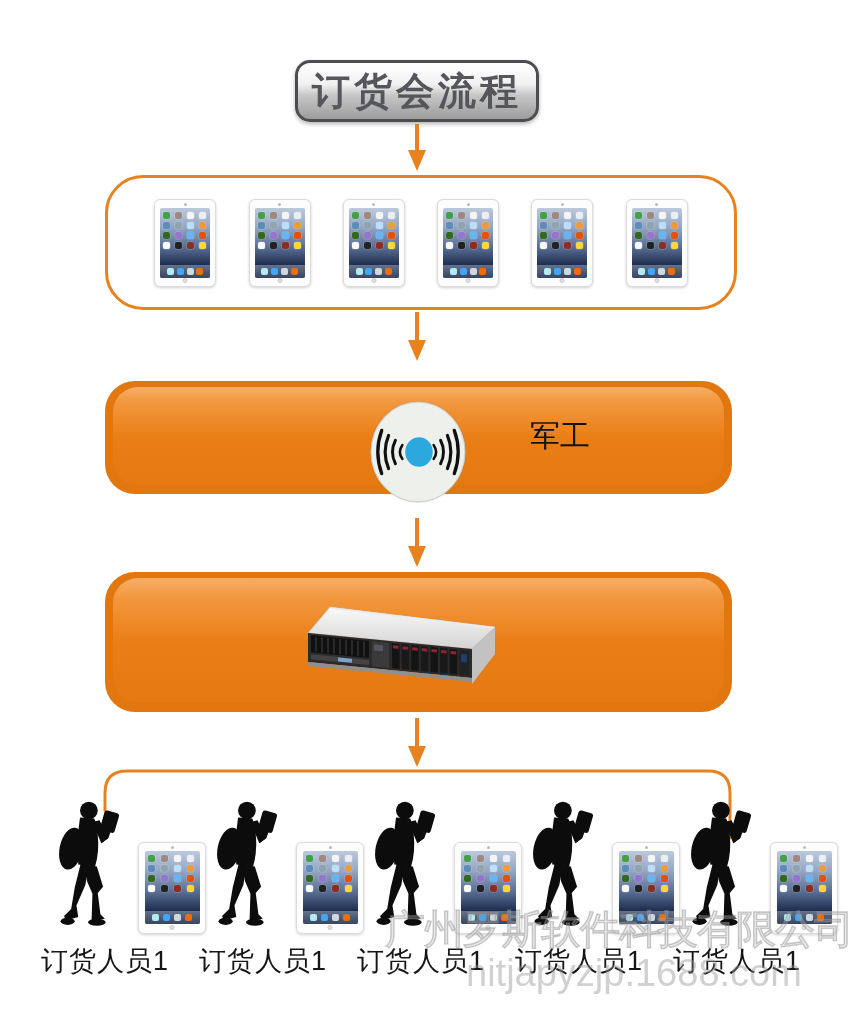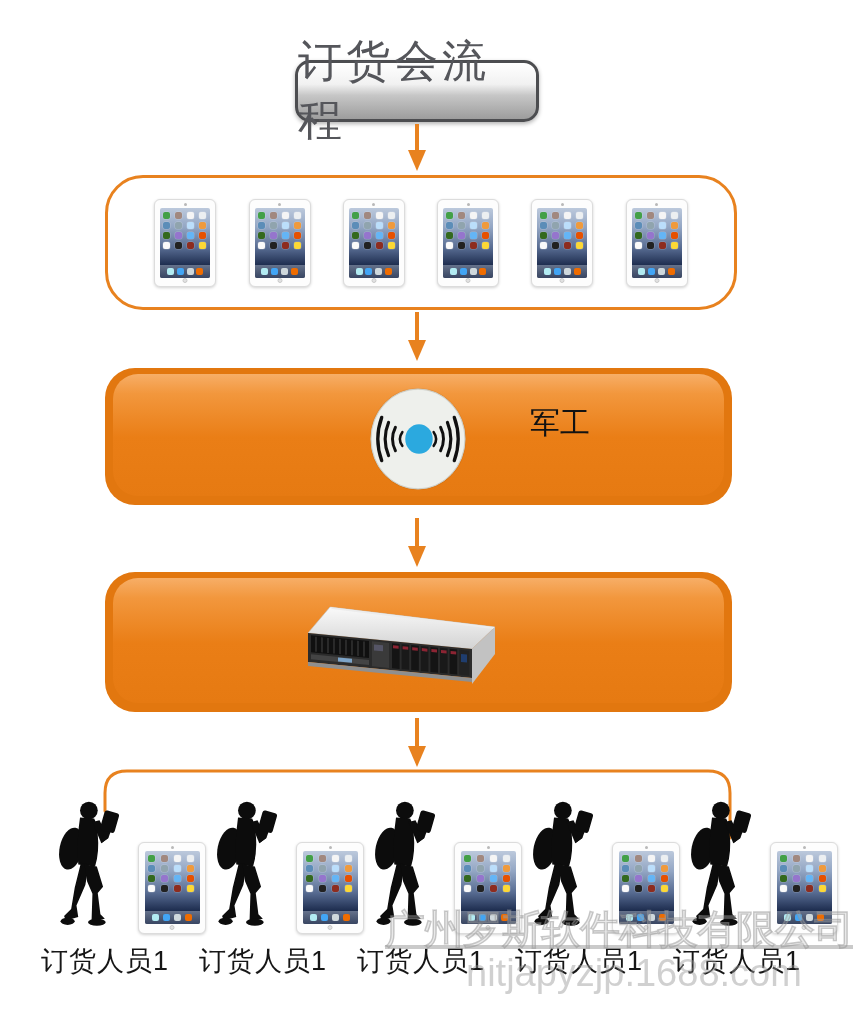--- a/index.html
+++ b/index.html
@@ -12,21 +12,21 @@
   .canvas{position:relative;width:853px;height:1024px;background:#ffffff;overflow:hidden;margin:0 auto;}
 
   
   .title-box{
     position:absolute;left:295px;top:60px;width:244px;height:62px;
     border:3px solid #4c4d50;border-radius:15px;
     background:linear-gradient(180deg,#ffffff 0%,#f1f1f1 38%,#c6c6c6 58%,#9d9d9d 100%);
     box-shadow:0 2px 4px rgba(0,0,0,.3);
     display:flex;align-items:center;justify-content:center;
   }
-  .title-box span{font-size:44px;letter-spacing:4px;color:#55565b;font-weight:400;}
+  .title-box span{font-size:38px;letter-spacing:4px;color:#55565b;font-weight:700;}
 
   
   .arrow{position:absolute;width:22px;display:flex;flex-direction:column;align-items:center;}
   .arrow .stem{width:4px;background:var(--accent);}
   .arrow .head{width:0;height:0;border-left:9px solid transparent;border-right:9px solid transparent;border-top:21px solid var(--accent);}
   .arrow-1{left:406px;top:124px;} .arrow-1 .stem{height:26px;}
   .arrow-2{left:406px;top:312px;} .arrow-2 .stem{height:28px;}
   .arrow-3{left:406px;top:518px;} .arrow-3 .stem{height:28px;}
   .arrow-4{left:406px;top:718px;} .arrow-4 .stem{height:28px;}
 
@@ -59,42 +59,42 @@
     width:5px;height:5px;border-radius:50%;background:#e2e2e2;border:1px solid #c9c9c9;}
   .ipad.lg{width:68px;height:92px;}
   .ipad.lg .screen{width:55px;height:73px;}
 
   
   .orange-box{position:absolute;left:105px;width:627px;border-radius:30px;background:var(--box-orange);}
   .orange-box .gloss{
     position:absolute;inset:6px 8px 9px 8px;border-radius:25px;
     background:linear-gradient(180deg,#f7ae67 0%,#f2973d 16%,#ea7e16 52%,#e67a12 100%);
   }
-  .wifi-box{top:368px;height:137px;}
+  .wifi-box{top:381px;height:113px;}
   .server-box{top:572px;height:140px;}
 
   .wifi-icon{position:absolute;left:263px;top:20px;width:100px;height:102px;}
   .wifi-label{position:absolute;left:425px;top:36px;color:var(--ink);font-size:30px;line-height:37px;font-weight:500;}
   .server-img{position:absolute;left:196px;top:28px;width:204px;height:95px;}
   .server-label{position:absolute;left:400px;top:70px;color:var(--ink);font-size:29px;font-weight:500;letter-spacing:1px;}
 
   
   .bracket{position:absolute;left:90px;top:767px;width:660px;height:75px;}
 
   
   .pair{position:absolute;top:795px;width:190px;height:185px;}
   .pair .person{position:absolute;left:42px;top:4px;width:72px;height:133px;fill:#0c0c0c;}
   .pair .ipad{position:absolute;left:128px;top:47px;}
   .pair .plabel{position:absolute;left:0;top:148px;width:100%;text-align:center;
     font-size:27px;color:#161616;font-weight:500;letter-spacing:1px;}
 
   
   .wm{position:absolute;z-index:9;white-space:nowrap;pointer-events:none;}
   .wm1{left:385px;top:902px;font-size:40px;letter-spacing:-1px;
-    color:rgba(175,175,175,.28);text-decoration:underline;-webkit-text-stroke:1.4px rgba(150,150,150,.5);}
+    color:rgba(175,175,175,.28);-webkit-text-stroke:1.4px rgba(150,150,150,.5);}
   .wm2{left:466px;top:952px;font-size:38px;color:rgba(150,150,150,.45);letter-spacing:0px;}
 
   .hidden-defs{position:absolute;width:0;height:0;overflow:hidden;}
 </style>
 </head>
 <body>
 
 <svg class="hidden-defs" aria-hidden="true">
   <defs>
     <symbol id="person-sil" viewBox="0 0 80 150">

